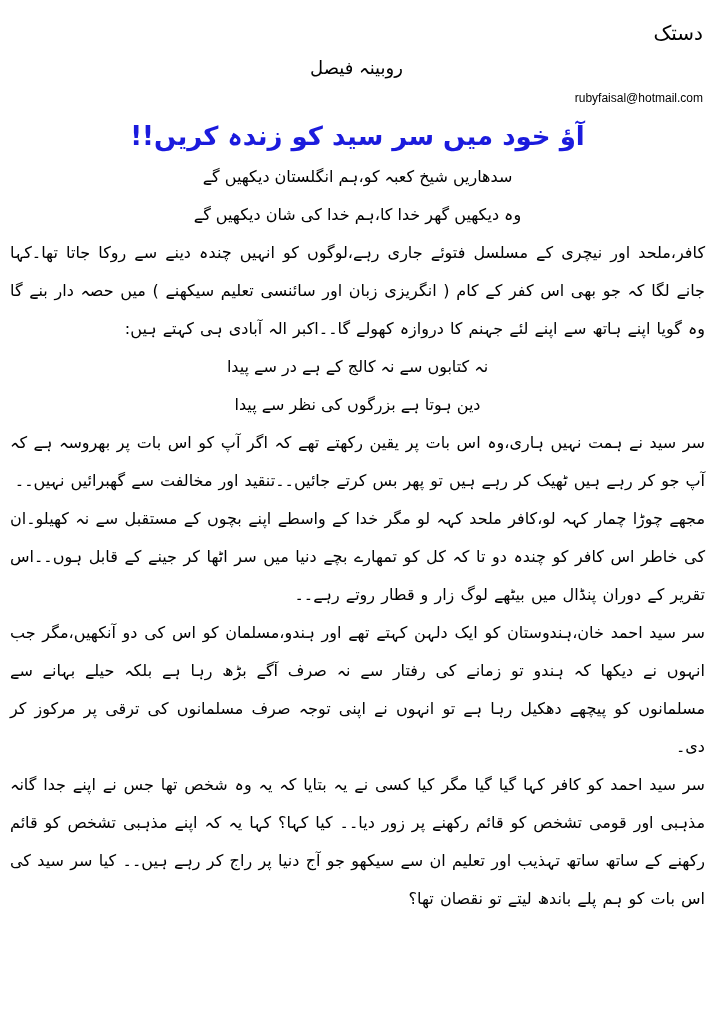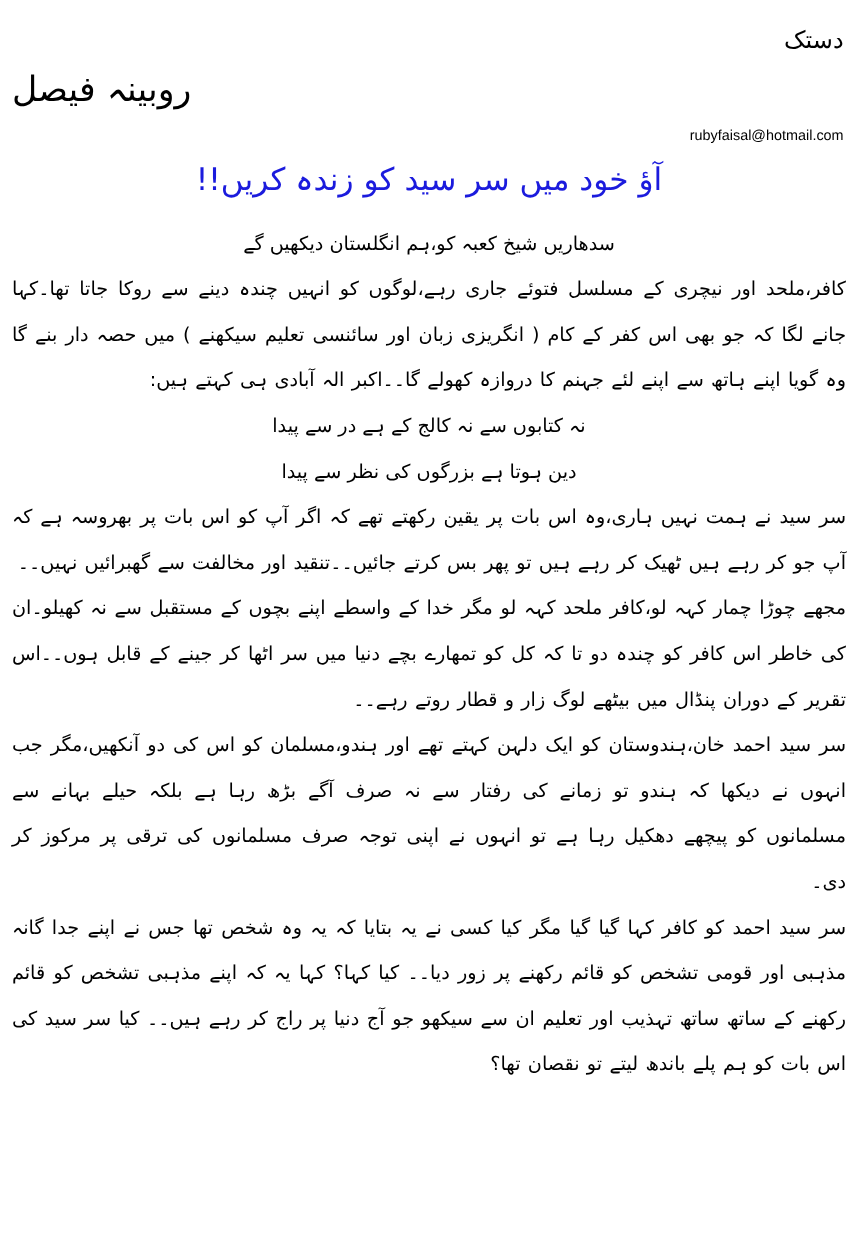--- a/index.html
+++ b/index.html
@@ -19,41 +19,41 @@
     font-family: "DejaVu Sans", sans-serif;
     color: #000000;
   }
   .masthead {
     text-align: right;
     font-size: 20px;
     line-height: 1.3;
     margin: 10px 2px 0 0;
   }
   .author {
-    text-align: left;
-    font-size: 29px;
+    text-align: center;
+    font-size: 18px;
     line-height: 1.3;
     margin: 10px 2px 0 0;
   }
   .email {
     direction: ltr;
     text-align: right;
     font-family: "Liberation Sans", sans-serif;
     font-size: 12px;
     line-height: 1.2;
     margin: 12px 2px 0 0;
     color: #000000;
   }
   .title {
     text-align: center;
     color: #1b1bdd;
     font-size: 26px;
-    font-weight: normal;
+    font-weight: bold;
     line-height: 1.4;
-    margin: 12px 0 16px 0;
+    margin: 12px 0 4px 0;
   }
   .body-text {
     font-size: 16px;
   }
   .para {
     margin: 0;
     text-align: justify;
     text-align-last: right;
     line-height: 38px;
     word-spacing: 1px;
@@ -72,20 +72,21 @@
   <div class="masthead">دستک</div>
 
   <div class="author">روبینہ فیصل</div>
 
   <div class="email">rubyfaisal@hotmail.com</div>
 
   <h1 class="title">آؤ خود میں سر سید کو زندہ کریں!!</h1>
 
   <div class="body-text">
     <p class="verse">سدھاریں شیخ کعبہ کو،ہم انگلستان دیکھیں گے</p>
+    <p class="verse">وہ دیکھیں گھر خدا کا،ہم خدا کی شان دیکھیں گے</p>
     <p class="para">کافر،ملحد اور نیچری کے مسلسل فتوئے جاری رہے،لوگوں کو انہیں چندہ دینے سے روکا جاتا تھا۔کہا جانے لگا کہ جو بھی اس کفر کے کام ( انگریزی زبان اور سائنسی تعلیم سیکھنے ) میں حصہ دار بنے گا وہ گویا اپنے ہاتھ سے اپنے لئے جہنم کا دروازہ کھولے گا۔۔اکبر الہ آبادی ہی کہتے ہیں:</p>
     <p class="verse">نہ کتابوں سے نہ کالج کے ہے در سے پیدا</p>
     <p class="verse">دین ہوتا ہے بزرگوں کی نظر سے پیدا</p>
     <p class="para">سر سید نے ہمت نہیں ہاری،وہ اس بات پر یقین رکھتے تھے کہ اگر آپ کو اس بات پر بھروسہ ہے کہ آپ جو کر رہے ہیں ٹھیک کر رہے ہیں تو پھر بس کرتے جائیں۔۔تنقید اور مخالفت سے گھبرائیں نہیں۔۔</p>
     <p class="para">مجھے چوڑا چمار کہہ لو،کافر ملحد کہہ لو مگر خدا کے واسطے اپنے بچوں کے مستقبل سے نہ کھیلو۔ان کی خاطر اس کافر کو چندہ دو تا کہ کل کو تمھارے بچے دنیا میں سر اٹھا کر جینے کے قابل ہوں۔۔اس تقریر کے دوران پنڈال میں بیٹھے لوگ زار و قطار روتے رہے۔۔</p>
     <p class="para">سر سید احمد خان،ہندوستان کو ایک دلہن کہتے تھے اور ہندو،مسلمان کو اس کی دو آنکھیں،مگر جب انہوں نے دیکھا کہ ہندو تو زمانے کی رفتار سے نہ صرف آگے بڑھ رہا ہے بلکہ حیلے بہانے سے مسلمانوں کو پیچھے دھکیل رہا ہے تو انہوں نے اپنی توجہ صرف مسلمانوں کی ترقی پر مرکوز کر دی۔</p>
     <p class="para">سر سید احمد کو کافر کہا گیا گیا مگر کیا کسی نے یہ بتایا کہ یہ وہ شخص تھا جس نے اپنے جدا گانہ مذہبی اور قومی تشخص کو قائم رکھنے پر زور دیا۔۔ کیا کہا؟ کہا یہ کہ اپنے مذہبی تشخص کو قائم رکھنے کے ساتھ ساتھ تہذیب اور تعلیم ان سے سیکھو جو آج دنیا پر راج کر رہے ہیں۔۔ کیا سر سید کی اس بات کو ہم پلے باندھ لیتے تو نقصان تھا؟</p>
 
   </div>
 </div>

